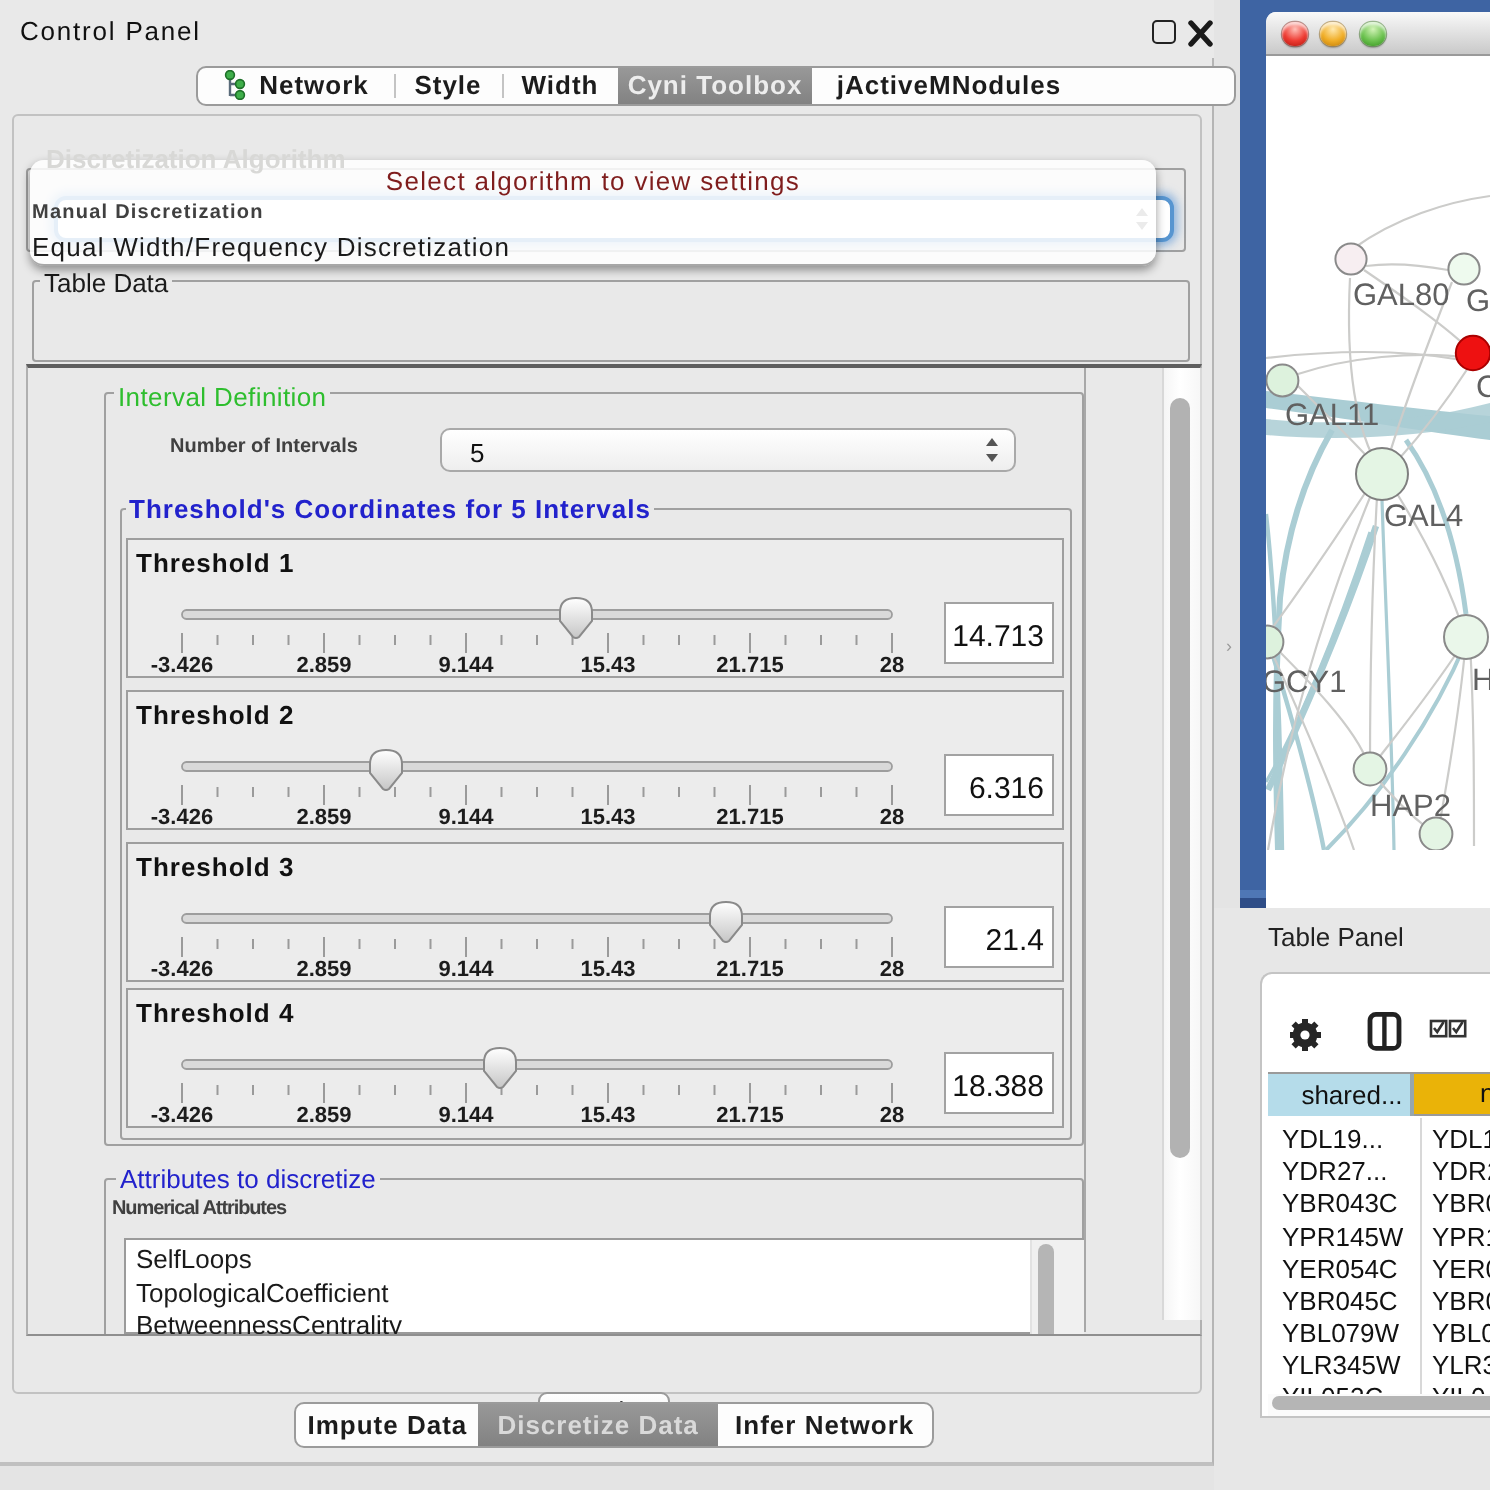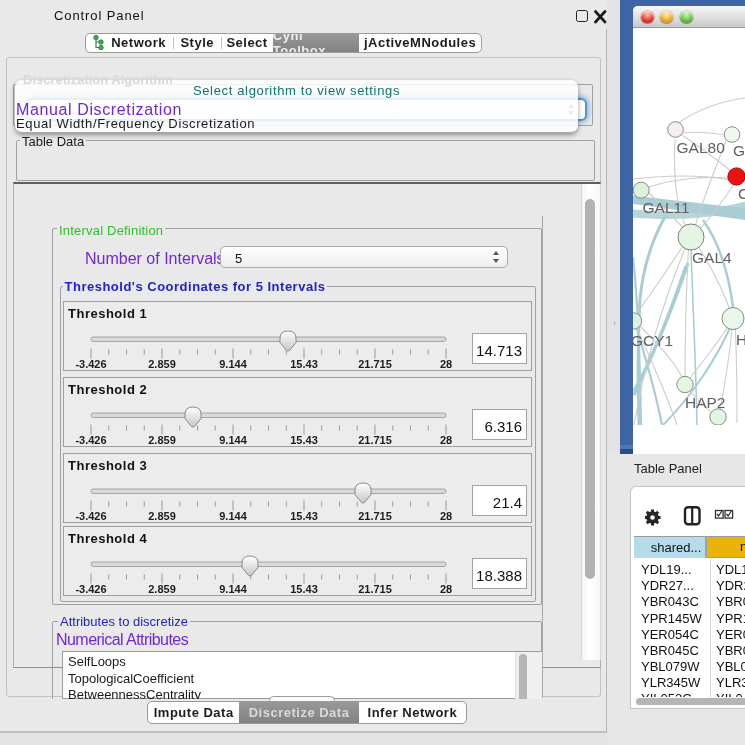--- a/index.html
+++ b/index.html
@@ -1,25 +1,25 @@
 <!DOCTYPE html>
 <html><head>
 <meta charset="utf-8">
 <style>
 * { margin:0; padding:0; box-sizing:border-box; }
 html,body { width:745px; height:745px; overflow:hidden; }
 body { font-family:"Liberation Sans", sans-serif; background:#e4e4e4; }
 #root { position:absolute; left:0; top:0; width:745px; height:745px; }
 .abs { position:absolute; }
-.b13 { font-size:16px; font-weight:normal; color:#6d28d9; }
+.b13 { font-size:10px; font-weight:bold; color:#404040; }
 .n13 { font-size:13px; color:#1a1a1a; }
 
 #cpwin { position:absolute; left:0; top:0; width:607px; height:733px; background:#e9e9e9; border-right:1px solid #b5b5b5; border-bottom:2px solid #c0c0c0; }
 #titlebar { position:absolute; left:0; top:0; width:607px; height:29px; background:#e9e9e9; }
-#titlebar .t { position:absolute; left:10px; top:8px; font-size:13px; color:#111; letter-spacing:0.9px;margin-left:44px; }
+#titlebar .t { position:absolute; left:10px; top:8px; font-size:13px; color:#111; letter-spacing:0.9px; }
 
 .seg { position:absolute; border:1px solid #9b9b9b; border-radius:5px; background:#fdfdfd; overflow:hidden; display:flex; }
 .seg .s { height:100%; display:flex; align-items:center; justify-content:center; font-size:13px; font-weight:bold; color:#1c1c1c; position:relative; letter-spacing:0.5px; }
 .seg .s.sep::before { content:""; position:absolute; left:0; top:3px; bottom:3px; width:1px; background:#c4c4c4; }
 .seg .s.on { background:linear-gradient(#989898,#828282); color:#ededed; }
 
 .grp { position:absolute; border:1px solid #a0a0a0; border-radius:2px; }
 .gtitle { position:absolute; font-size:13px; background:#e9e9e9; padding:0 2px; }
 
 .combo { position:absolute; background:linear-gradient(#ffffff,#eeeeee); border:1px solid #a9a9a9; border-radius:5px; font-size:13px; color:#111; }
@@ -39,48 +39,48 @@
 
 <div id="cpwin">
   <div id="titlebar">
     <div class="t">Control Panel</div>
     <div class="abs" style="left:576px;top:10px;width:12px;height:12px;border:1.5px solid #222;border-radius:2.5px;"></div>
     <svg class="abs" style="left:594px;top:9.5px;" width="13" height="14" viewBox="0 0 13 14">
           <path d="M1.5,1.5 L11,12 M11,1.5 L1.5,12" stroke="#1a1a1a" stroke-width="2.7" stroke-linecap="round"></path>
         </svg>
   </div>
 
-  <div class="seg" style="left:85px;top:33px;width:397px;height:19.5px;">
+  <div class="seg" style="left:98px;top:33px;width:520px;height:19.5px;">
     <div class="s" style="width:98px;"><svg width="12" height="15" viewBox="0 0 12 15" style="margin-right:6px;">
             <path d="M3,2.5 V13 M3,7 H7.5 M3,12.5 H7.5" stroke="#5a6b7a" stroke-width="1.2" fill="none"></path>
             <circle cx="3" cy="2.5" r="2.2" fill="#3fae4a" stroke="#1e7029" stroke-width="0.8"></circle>
             <circle cx="8" cy="7" r="2.2" fill="#3fae4a" stroke="#1e7029" stroke-width="0.8"></circle>
             <circle cx="8" cy="12.5" r="2.2" fill="#3fae4a" stroke="#1e7029" stroke-width="0.8"></circle>
           </svg>Network</div>
     <div class="s sep" style="width:54px;">Style</div>
-    <div class="s sep" style="width:58px;">Select</div>
+    <div class="s sep" style="width:58px;">Width</div>
     <div class="s on" style="width:97px;">Cyni Toolbox</div>
     <div class="s" style="width:137px;">jActiveMNodules</div>
   </div>
 
   <div class="abs" style="left:6px;top:57px;width:595px;height:639.5px;border:1px solid #c2c2c2;border-radius:3px;background:#e9e9e9;"></div>
 
   <div class="grp" style="left:13px;top:84px;width:579.5px;height:42px;"></div>
   <div class="abs" style="left:27px;top:98px;width:560px;height:22.5px;background:#fff;border:2.5px solid #5795d0;border-radius:6px;box-shadow:0 0 4px 2px rgba(90,150,215,0.6);">
   <span class="arr up" style="right:11px;top:4px;border-bottom-color:#777;"></span>
   <span class="arr dn" style="right:11px;bottom:4px;border-top-color:#777;"></span>
 </div>
 
   <div class="grp" style="left:16px;top:140px;width:579px;height:41px;"></div>
   <div class="gtitle n13" style="left:20px;top:134px;">Table Data</div>
 
   <div class="abs" style="left:13px;top:182px;width:588px;height:485.5px;border:1px solid #b0b0b0;border-top:2px solid #5f5f5f;border-bottom:1px solid #8f8f8f;background:#e9e9e9;overflow:hidden;">
   </div>
 
-  <div class="abs" style="left:13px;top:184px;width:564px;height:483px;overflow:hidden;margin-top:32px;">
+  <div class="abs" style="left:13px;top:184px;width:564px;height:483px;overflow:hidden;">
     <div class="abs" style="left:0;top:0;width:564px;height:482px;"><div class="abs" style="left:528.5px;top:0;width:1px;height:482px;background:#a8a8a8;"></div>
       
       
       <div class="grp" style="left:39px;top:12px;width:490px;height:377px;"></div>
       <div class="gtitle" style="left:44px;top:6.5px;color:#2ebe2e;letter-spacing:0.2px;">Interval Definition</div>
       <div class="b13 abs" style="left:72px;top:34px;">Number of Intervals</div>
       <div class="combo" style="left:207px;top:30px;width:288px;height:22px;">
         <span class="cv" style="top:3.5px;left:14px;">5</span>
         <span class="arr up" style="right:8px;top:4px;"></span>
         <span class="arr dn" style="right:8px;bottom:4px;"></span>
@@ -289,16 +289,16 @@
       <div class="abs" style="left:7px;top:132.8px;">YIL052C</div>
       <div class="abs" style="left:82px;top:132.8px;white-space:nowrap;">YIL0...</div>
     <div class="abs" style="left:75.5px;top:0;width:1px;height:138px;background:#d8d8d8;"></div>
   </div>
   <div class="abs" style="left:3px;top:209.5px;width:112px;height:11px;background:#fbfbfb;">
     <div class="abs" style="left:1.5px;top:1px;width:115px;height:7.5px;background:#b5b5b5;border-radius:4px;"></div>
   </div>
 </div>
 
 <div class="abs" style="left:15px;top:80px;width:563px;height:53px;background:rgba(255,255,255,0.85);border-radius:7px;box-shadow:0 2px 5px rgba(0,0,0,0.4);border-bottom:1px solid rgba(110,110,110,0.6);z-index:50;"></div>
-<div class="abs" style="left:15px;top:83px;width:563px;text-align:center;font-size:13px;color:#0f766e;letter-spacing:0.65px;z-index:51;">Select algorithm to view settings</div>
+<div class="abs" style="left:15px;top:83px;width:563px;text-align:center;font-size:13px;color:#7f1d1d;letter-spacing:0.65px;z-index:51;">Select algorithm to view settings</div>
 <div class="abs b13" style="left:16px;top:101px;letter-spacing:0.62px;z-index:51;">Manual Discretization</div>
 <div class="abs n13" style="left:16px;top:115.8px;letter-spacing:0.62px;z-index:51;">Equal Width/Frequency Discretization</div>
 <div class="abs" style="left:23px;top:71.5px;font-size:13px;font-weight:bold;color:#d8d8d6;z-index:52;">Discretization Algorithm</div>
 
 </body></html>

